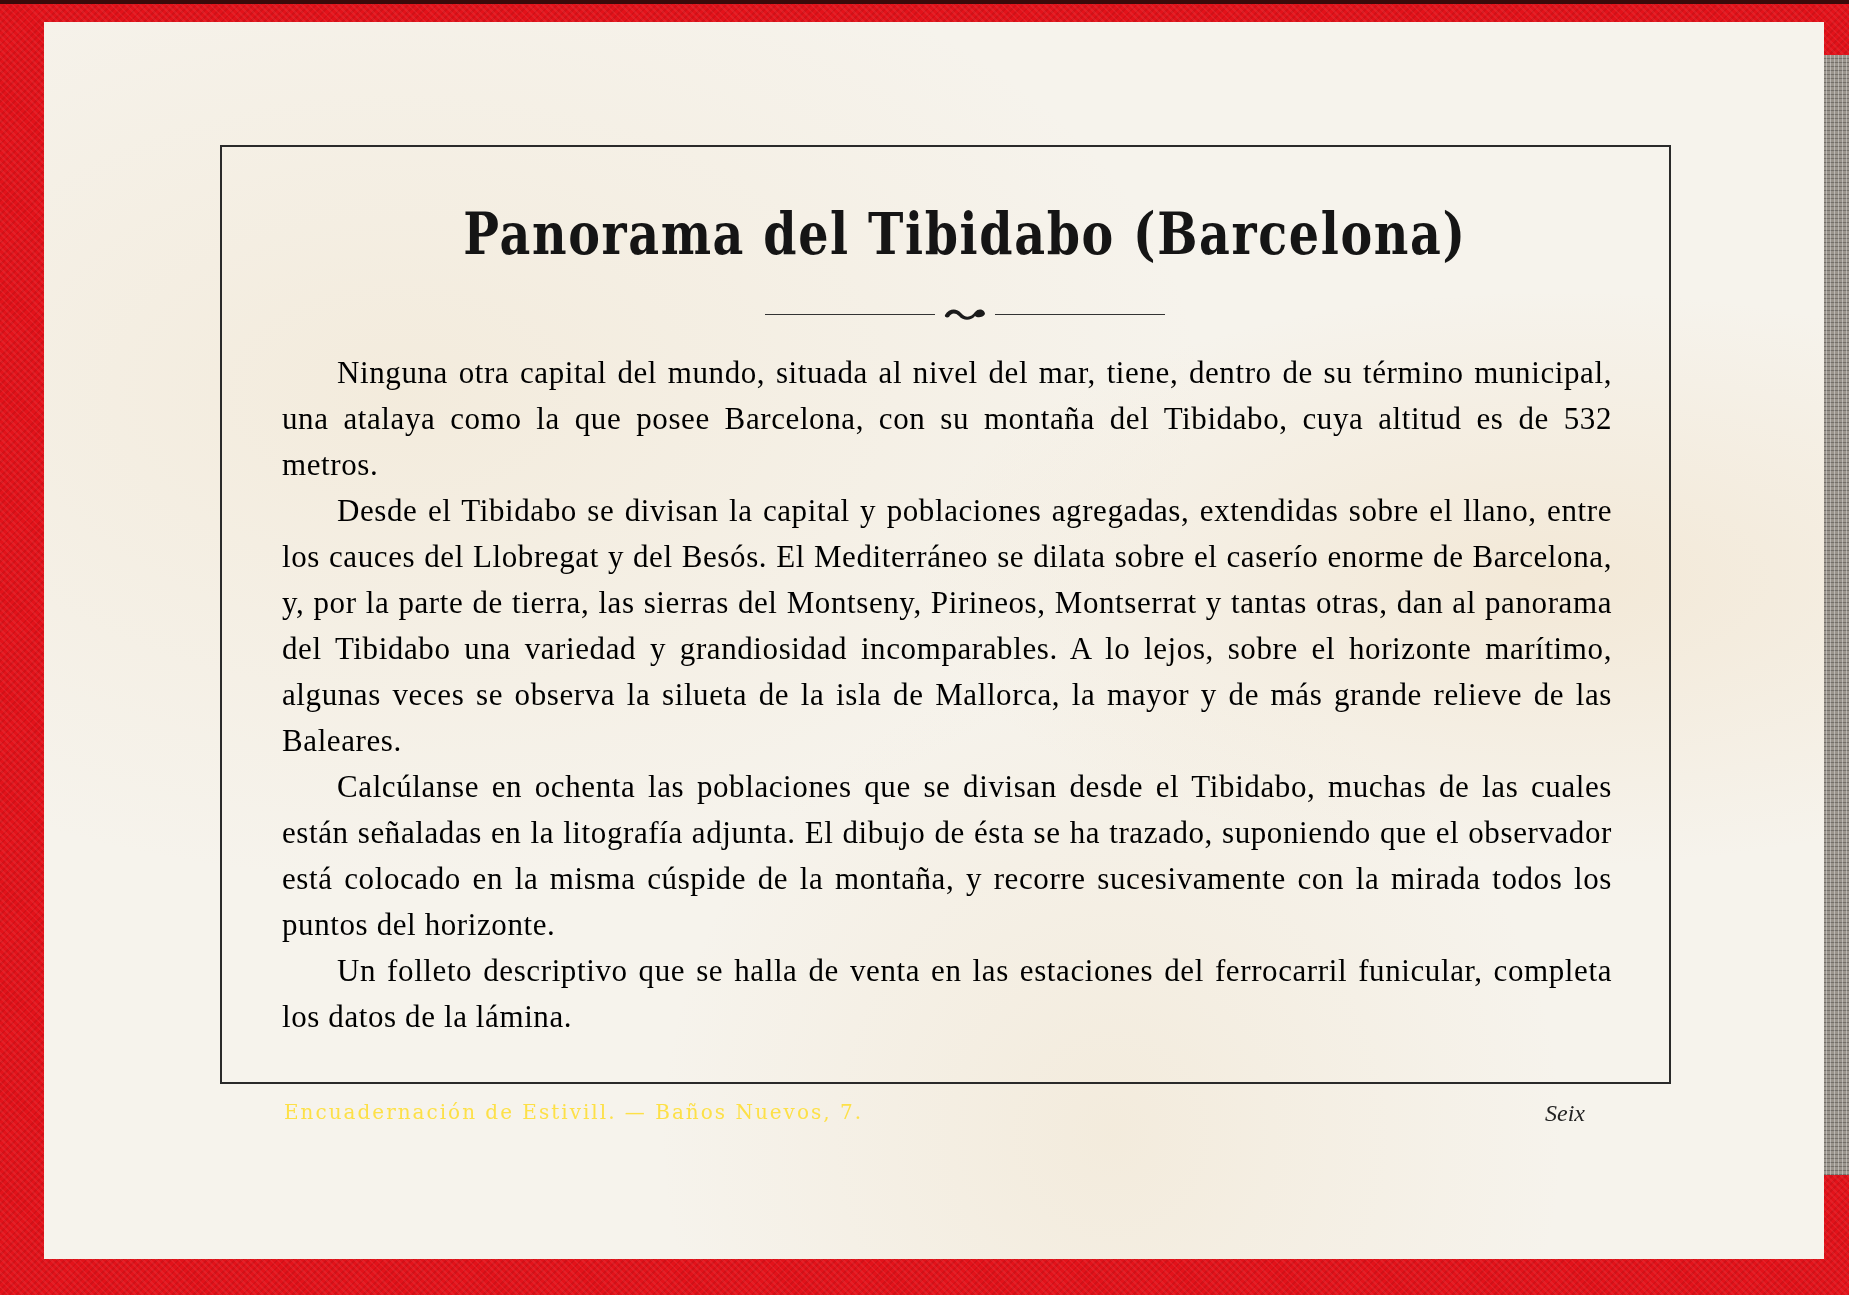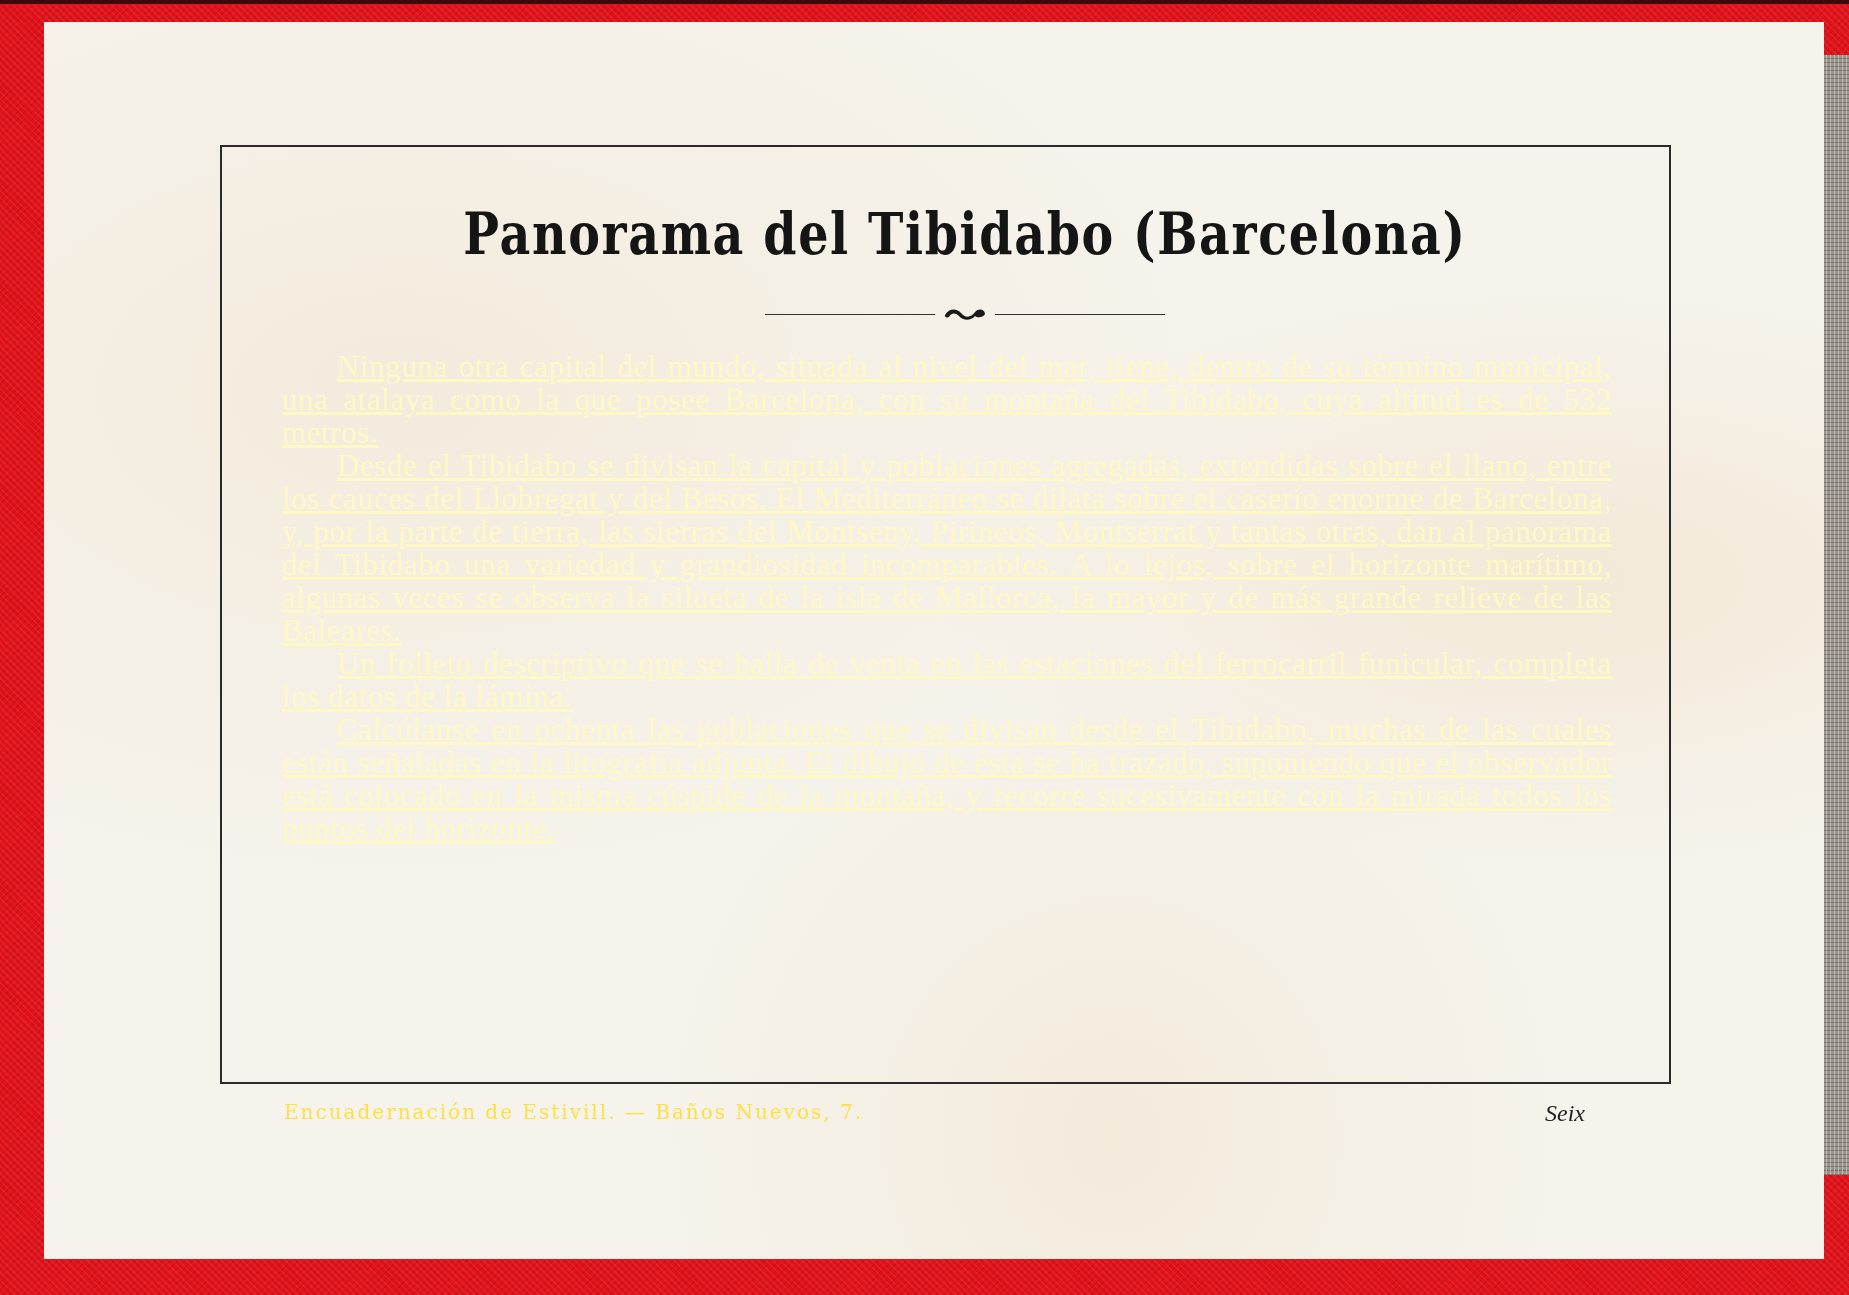--- a/index.html
+++ b/index.html
@@ -45,22 +45,22 @@
     .ornament .line {
       position: absolute; top: 8px; height: 1px; background: #333; width: 170px;
     }
     .ornament .line.l { left: 0; }
     .ornament .line.r { right: 0; }
     .ornament .swash {
       position: absolute; left: 178px; top: 0; width: 44px; height: 16px;
     }
     .body-text {
       position: absolute; left: 282px; top: 350px; width: 1330px;
-      font-family: "Liberation Serif", serif; font-size: 31px; line-height: 33px;
-      color: #fef9c3; text-align: justify; letter-spacing: 0.6px; text-decoration: underline;
+      font-family: "Liberation Serif", serif; font-size: 31px; line-height: 46px;
+      color: #000000; text-align: justify; letter-spacing: 0.6px;
     }
     .body-text p { margin: 0; text-indent: 55px; text-align-last: left; }
     .footer-left {
       position: absolute; left: 284px; top: 1100px;
       font-family: "DejaVu Serif", serif; font-size: 20px; letter-spacing: 2px; color: #fde047;
     }
     .footer-right {
       position: absolute; left: 1545px; top: 1100px;
       font-family: "Liberation Serif", serif; font-style: italic; font-size: 24px; color: #222; text-align: center;
     }
@@ -81,18 +81,18 @@
   <div class="line l"></div>
   <svg class="swash" viewBox="0 0 44 16">
     <path d="M2 9 C6 2, 14 2, 18 7 C22 12, 28 12, 32 6 C36 1, 42 4, 42 8 C40 12, 34 12, 32 10 C28 15, 20 15, 16 10 C12 6, 8 7, 6 11 C4 12, 1 11, 2 9 Z" fill="#1a1a1a"></path>
   </svg>
   <div class="line r"></div>
 </div>
 
 <div class="body-text">
   <p>Ninguna otra capital del mundo, situada al nivel del mar, tiene, dentro de su término municipal, una atalaya como la que posee Barcelona, con su montaña del Tibidabo, cuya altitud es de 532 metros.</p>
   <p>Desde el Tibidabo se divisan la capital y poblaciones agregadas, extendidas sobre el llano, entre los cauces del Llobregat y del Besós. El Mediterráneo se dilata sobre el caserío enorme de Barcelona, y, por la parte de tierra, las sierras del Montseny, Pirineos, Montserrat y tantas otras, dan al panorama del Tibidabo una variedad y grandiosidad incomparables. A lo lejos, sobre el horizonte marítimo, algunas veces se observa la silueta de la isla de Mallorca, la mayor y de más grande relieve de las Baleares.</p>
+  <p>Calcúlanse en ochenta las poblaciones que se divisan desde el Tibidabo, muchas de las cuales están señaladas en la litografía adjunta. El dibujo de ésta se ha trazado, suponiendo que el observador está colocado en la misma cúspide de la montaña, y recorre sucesivamente con la mirada todos los puntos del horizonte.</p>
   <p>Un folleto descriptivo que se halla de venta en las estaciones del ferrocarril funicular, completa los datos de la lámina.</p>
-  <p>Calcúlanse en ochenta las poblaciones que se divisan desde el Tibidabo, muchas de las cuales están señaladas en la litografía adjunta. El dibujo de ésta se ha trazado, suponiendo que el observador está colocado en la misma cúspide de la montaña, y recorre sucesivamente con la mirada todos los puntos del horizonte.</p>
 </div>
 
 <div class="footer-left">Encuadernación de Estivill. — Baños Nuevos, 7.</div>
 <div class="footer-right">Seix</div>
 
 </body></html>

